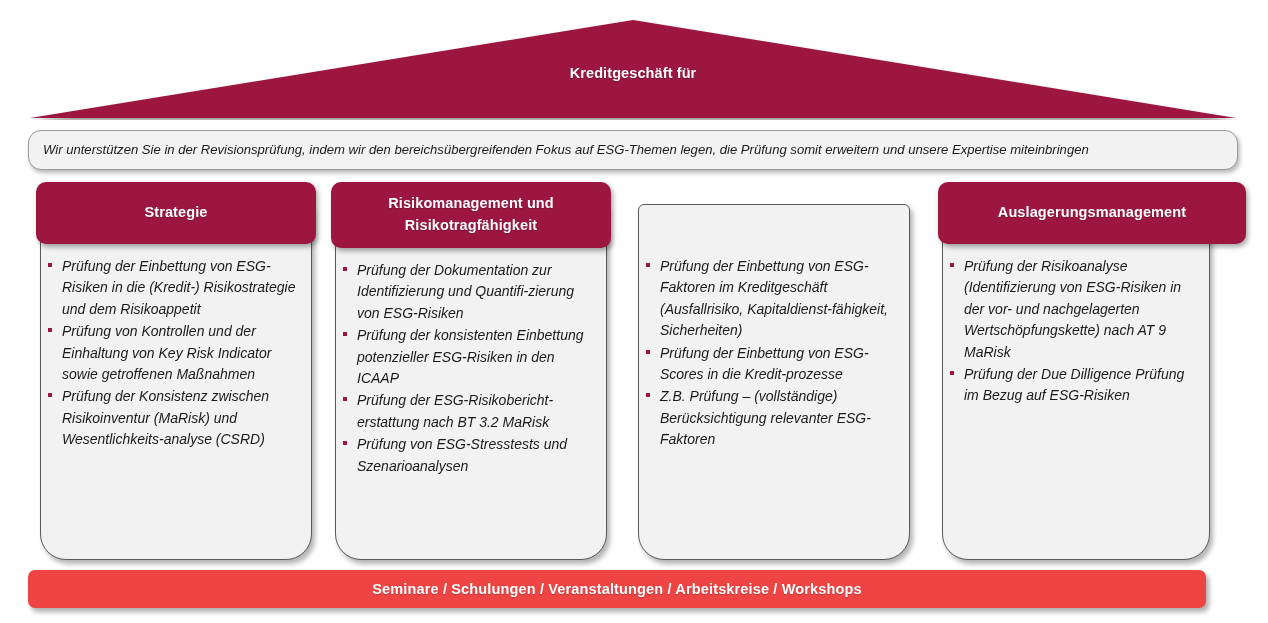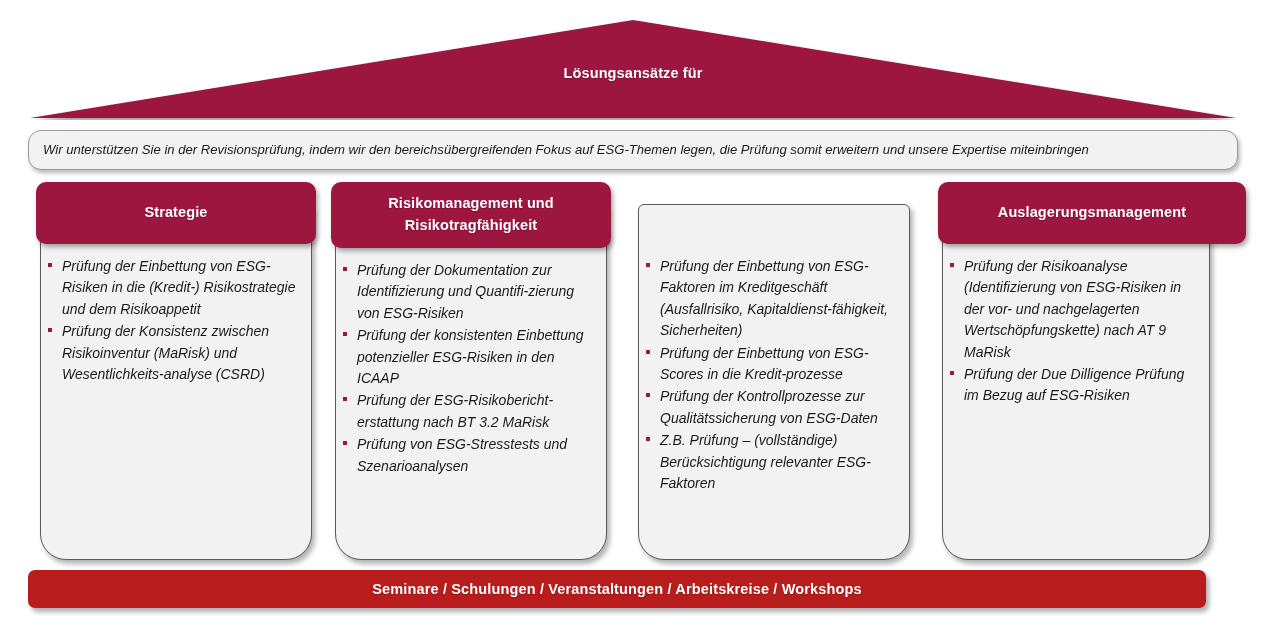--- a/index.html
+++ b/index.html
@@ -169,21 +169,21 @@
     line-height: 1.53;
   }
 
   
   .footer-bar {
     position: absolute;
     left: 28px;
     top: 570px;
     width: 1178px;
     height: 38px;
-    background: #b91c1c;
+    background: #ef4444;
     border-radius: 7px;
     box-shadow: 3px 4px 5px rgba(0,0,0,0.32);
     display: flex;
     align-items: center;
     justify-content: center;
   }
   .footer-text {
     color: #ffffff;
     font-size: 14.5px;
     font-weight: bold;
@@ -199,21 +199,21 @@
   <div class="roof-wrap">
     <svg class="roof-svg" viewBox="0 0 1210 102" preserveAspectRatio="none">
       <defs>
         <filter id="roofShadow" x="-10%" y="-10%" width="130%" height="140%">
           <feDropShadow dx="2" dy="3" stdDeviation="2.2" flood-color="#000000" flood-opacity="0.40"></feDropShadow>
         </filter>
       </defs>
       <polygon points="605,2 1208,100 2,100" fill="#9c1640" filter="url(#roofShadow)"></polygon>
     </svg>
     <div class="roof-text">
-      <span>Lösungsansätze für</span>
+      <span>Kreditgeschäft für</span>
     </div>
   </div>
 
   <div class="subtitle-bar">
     <span class="subtitle-text">Wir unterstützen Sie in der Revisionsprüfung, indem wir den bereichsübergreifenden Fokus auf ESG-Themen legen, die Prüfung somit erweitern und unsere Expertise miteinbringen</span>
   </div>
 
   <div class="pillars">
 
     <div class="pillar p1">
@@ -221,20 +221,24 @@
       <div class="pillar-header">
         <span class="pillar-title">Strategie</span>
       </div>
       <div class="bullet-list">
         <div class="bullet-item">
           <span class="bullet-dot"></span>
           <span class="bullet-text">Prüfung der Einbettung von ESG-Risiken in die (Kredit-) Risikostrategie und dem Risikoappetit</span>
         </div>
         <div class="bullet-item">
           <span class="bullet-dot"></span>
+          <span class="bullet-text">Prüfung von Kontrollen und der Einhaltung von Key Risk Indicator sowie getroffenen Maßnahmen</span>
+        </div>
+        <div class="bullet-item">
+          <span class="bullet-dot"></span>
           <span class="bullet-text">Prüfung der Konsistenz zwischen Risikoinventur (MaRisk) und Wesentlichkeits-analyse (CSRD)</span>
         </div>
       </div>
     </div>
 
     <div class="pillar p2">
       <div class="pillar-body"></div>
       <div class="pillar-header">
         <span class="pillar-title">Risikomanagement und Risikotragfähigkeit</span>
       </div>
@@ -264,24 +268,20 @@
         <div class="bullet-item">
           <span class="bullet-dot"></span>
           <span class="bullet-text">Prüfung der Einbettung von ESG-Faktoren im Kreditgeschäft (Ausfallrisiko, Kapitaldienst-fähigkeit, Sicherheiten)</span>
         </div>
         <div class="bullet-item">
           <span class="bullet-dot"></span>
           <span class="bullet-text">Prüfung der Einbettung von ESG-Scores in die Kredit-prozesse</span>
         </div>
         <div class="bullet-item">
           <span class="bullet-dot"></span>
-          <span class="bullet-text">Prüfung der Kontrollprozesse zur Qualitätssicherung von ESG-Daten</span>
-        </div>
-        <div class="bullet-item">
-          <span class="bullet-dot"></span>
           <span class="bullet-text">Z.B. Prüfung – (vollständige) Berücksichtigung relevanter ESG-Faktoren</span>
         </div>
       </div>
     </div>
 
     <div class="pillar p4">
       <div class="pillar-body"></div>
       <div class="pillar-header">
         <span class="pillar-title">Auslagerungsmanagement</span>
       </div>

